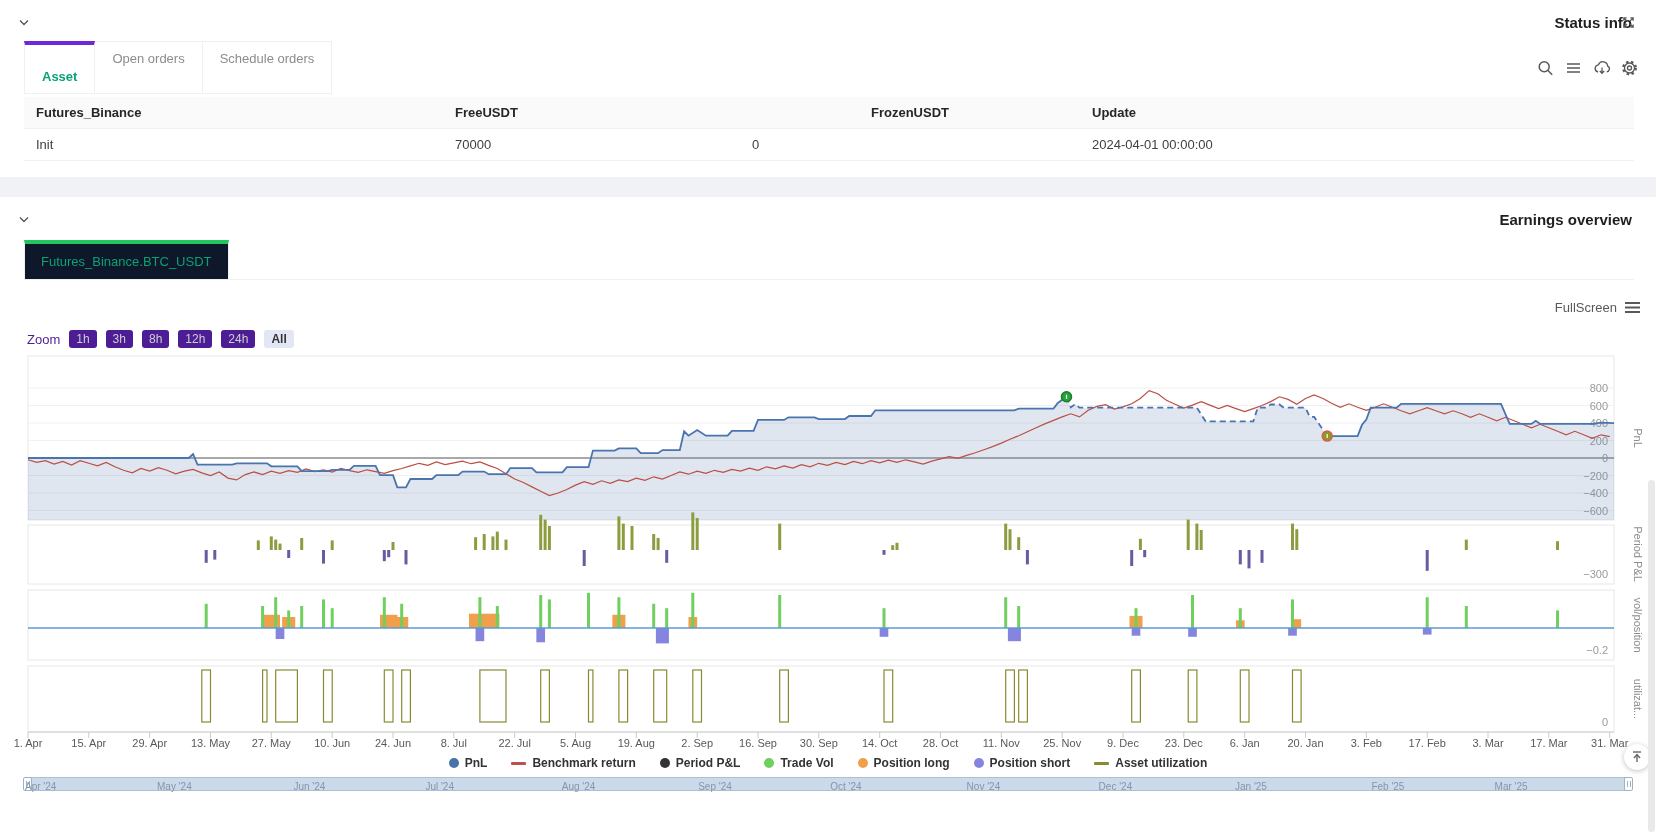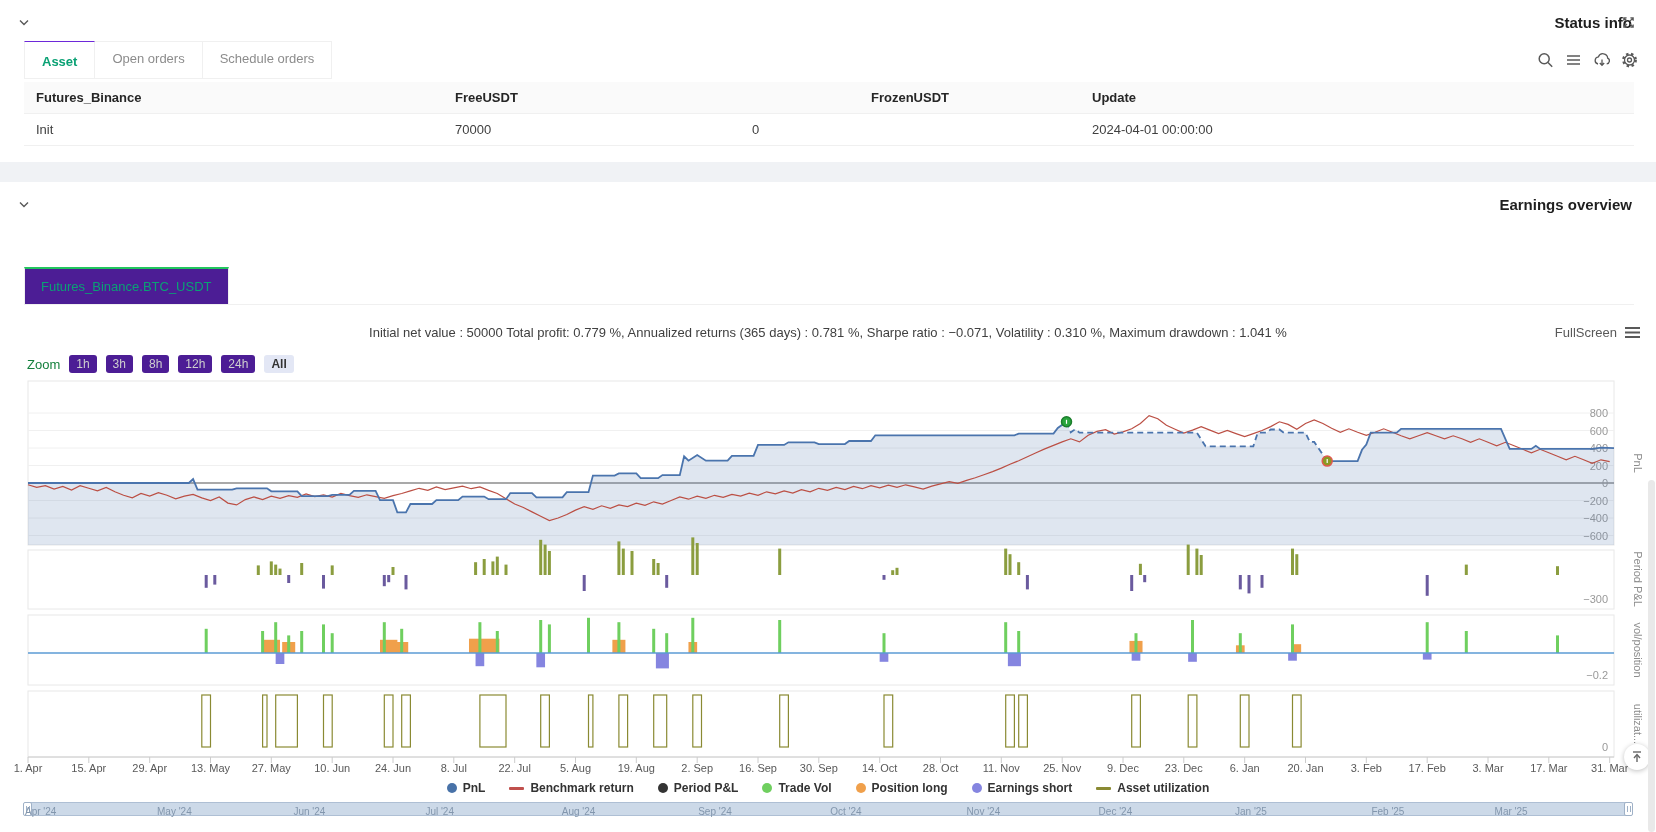--- a/index.html
+++ b/index.html
@@ -10,48 +10,48 @@
   
   .sec-head { display:flex; align-items:center; gap:10px; padding:14px 24px 8px 18px;justify-content:space-between; }
   .sec-title { font-size:15px; font-weight:bold; color:#1f1f1f; }
   .chev { width:12px; height:12px; color:#595959; cursor:pointer; }
 
   
   .tabs-row { position:relative; display:flex; margin:2px 0 0 24px; }
   .tab { padding:9px 17px; font-size:13px; color:#8c8c8c; background:#fff;
          border:1px solid #f0f0f0; border-left-width:0; cursor:pointer; }
   .tab:first-child { border-left-width:1px; }
-  .tab.active { color:#0aa174; font-weight:bold; border-top:1px solid #6d28d9; padding-top:12px; }
+  .tab.active { color:#0aa174; font-weight:bold; border-top:4px solid #6d28d9; padding-top:24px; }
   .head-icons { position:absolute; right:18px; top:50%; transform:translateY(-50%);
                 display:flex; gap:11px; align-items:center; }
   .hicon { width:17px; height:17px; color:#595959; cursor:pointer; }
 
   
   .asset-table { margin:3px 24px 0 24px; width:1610px; border-collapse:collapse; font-size:13px; }
   .asset-table th { background:#fafafa; text-align:left; font-weight:bold; color:#262626;
                     padding:8px 12px; border-bottom:1px solid #f0f0f0; }
   .asset-table td { padding:8px 12px; border-bottom:1px solid #f0f0f0; color:#404040; }
   .asset-table th:nth-child(1){ width:419px; } .asset-table th:nth-child(2){ width:297px; }
   .asset-table th:nth-child(3){ width:340px;text-align:center; } .asset-table th:nth-child(4){ width:554px; }
 
   .band { height:20px; background:#f0f2f5; margin-top:16px; }
 
   
   .etab-row { display:flex; margin:4px 0 0 24px; border-bottom:1px solid #f0f0f0;
               width:1610px; }
-  .etab { padding:10px 16px; font-size:13px; color:#0aa174; background:#4c1d95;
-          border:1px solid #f0f0f0; border-bottom:none; border-top:2px solid #22c55e; cursor:pointer;margin-top:42px; }
+  .etab { padding:10px 16px; font-size:13px; color:#0aa174; background:#0f172a;
+          border:1px solid #f0f0f0; border-bottom:none; border-top:4px solid #22c55e; cursor:pointer; }
 
   .stats-row { position:relative; margin-top:20px; height:18px; }
   .stats-text { text-align:center; font-size:13px; color:#404040; }
   .fullscreen { position:absolute; right:16px; top:0; display:flex; align-items:center; gap:8px;
                 font-size:13px; color:#595959; cursor:pointer; }
 
   .zoom-row { display:flex; align-items:center; gap:9px; margin:12px 0 0 27px; font-size:12px; }
-  .zoom-label { color:#15803d; font-size:13px; }
+  .zoom-label { color:#4c1d95; font-size:13px; }
   .zbtn { padding:2px 7px; border-radius:3px; background:#4c1d95; color:#cfcfcf;
           font-size:12px; cursor:pointer; border:none; font-family:inherit; }
   .zbtn.active { background:#e3e7f5; color:#333; font-weight:bold; }
 
   .chart-wrap { margin-top:6px; position:relative; }
 
   .legend-row { display:flex; justify-content:center; align-items:center; gap:24px;
                 margin-top:2px; font-size:12px; font-weight:bold; color:#333; }
   .legend-item { display:flex; align-items:center; gap:6px; cursor:pointer; }
   .sw-dot { width:10px; height:10px; border-radius:50%; }
@@ -163,21 +163,20 @@
           </svg>
       </span>
       <span class="sec-title">Earnings overview</span>
     </div>
 
     <div class="etab-row">
       <div class="etab">Futures_Binance.BTC_USDT</div>
     </div>
 
     <div class="stats-row">
-      <div class="stats-text">Initial net value : 50000 Total profit: 0.779 %, Annualized returns (365 days) : 0.781 %, Sharpe ratio : −0.071, Volatility : 0.310 %, Maximum drawdown : 1.041 %</div>
       <div class="fullscreen">
         <span>FullScreen</span>
         <svg class="icon" width="15" height="13" viewBox="0 0 15 13" stroke="#595959" stroke-width="2">
             <line x1="0" y1="2" x2="15" y2="2"></line>
             <line x1="0" y1="6.5" x2="15" y2="6.5"></line>
             <line x1="0" y1="11" x2="15" y2="11"></line>
           </svg>
       </div>
     </div>
 
@@ -428,21 +427,21 @@
         <span class="legend-item">
           <span class="sw-dot" style="background: rgb(111, 207, 95);"></span>
           <span>Trade Vol</span>
         </span>
         <span class="legend-item">
           <span class="sw-dot" style="background: rgb(240, 160, 75);"></span>
           <span>Position long</span>
         </span>
         <span class="legend-item">
           <span class="sw-dot" style="background: rgb(133, 133, 224);"></span>
-          <span>Earnings short</span>
+          <span>Position short</span>
         </span>
         <span class="legend-item">
           <span class="sw-line" style="background: rgb(138, 138, 51);"></span>
           <span>Asset utilization</span>
         </span>
       </div>
 
     <div class="slider" id="datazoom">
       <div class="handle" style="left:-2px"></div>
       <div class="handle" style="right:-2px"></div>

